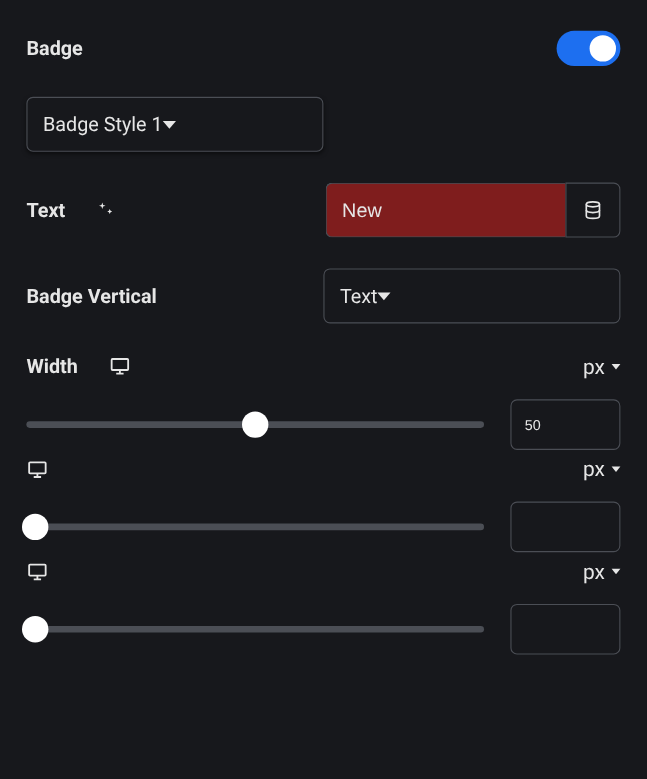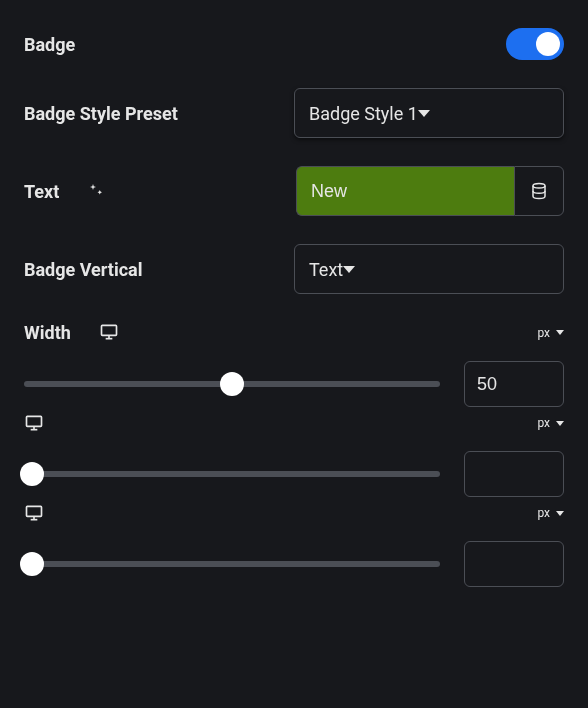--- a/index.html
+++ b/index.html
@@ -39,21 +39,21 @@
     border: 1px solid #4b4e55;
     border-radius: 6px;
     height: 50px;
     padding: 0 14px;
     width: 270px;
     color: #e6e6e6;
     cursor: pointer;
   }
   .select.shadowed { box-shadow: 0 2px 4px rgba(0,0,0,0.5); }
   .input {
-    background: #4d7c0f;
+    background: #7f1d1d;
     border: 1px solid #4b4e55;
     border-radius: 6px;
     height: 50px;
     padding: 0 14px;
     width: 220px;
     color: #e6e6e6;
     font-size: 18px;
   }
   .input-group { display: flex; }
   .input-group .input {
@@ -70,21 +70,21 @@
   }
   .caret-down {
     width: 0; height: 0;
     border-left: 6px solid transparent;
     border-right: 6px solid transparent;
     border-top: 7px solid #e6e6e6;
   }
   .unit-select {
     display: flex; align-items: center; gap: 6px;
     color: #e6e6e6; cursor: pointer;
-    font-size: 12px;
+    font-size: 19px;
   }
   .unit-select .chev {
     width: 0; height: 0;
     border-left: 4px solid transparent;
     border-right: 4px solid transparent;
     border-top: 5px solid #e6e6e6;
   }
   .slider-wrap {
     display: flex; align-items: center; gap: 24px;
     width: 100%;
@@ -102,36 +102,35 @@
     position: absolute; top: 50%; transform: translate(-50%, -50%);
     cursor: grab;
   }
   .num-input {
     width: 100px; height: 46px;
     background: #17181c;
     border: 1px solid #4b4e55;
     border-radius: 6px;
     padding: 0 12px;
     color: #e6e6e6;
-    font-size: 18px;
+    font-size: 13px;
   }
   svg { display: block; }
 </style>
 </head>
 <body>
 
 <div class="row">
   <span class="label">Badge</span>
   <div class="toggle">
     <div class="knob"></div>
   </div>
 </div>
 
 <div class="row">
-  <span class="label">Badge Style Preset</span>
   <div class="select shadowed">
     <span>Badge Style 1</span>
     <div class="caret-down"></div>
   </div>
 </div>
 
 <div class="row">
   <div class="label-group">
     <span class="label">Text</span>
     <span>

